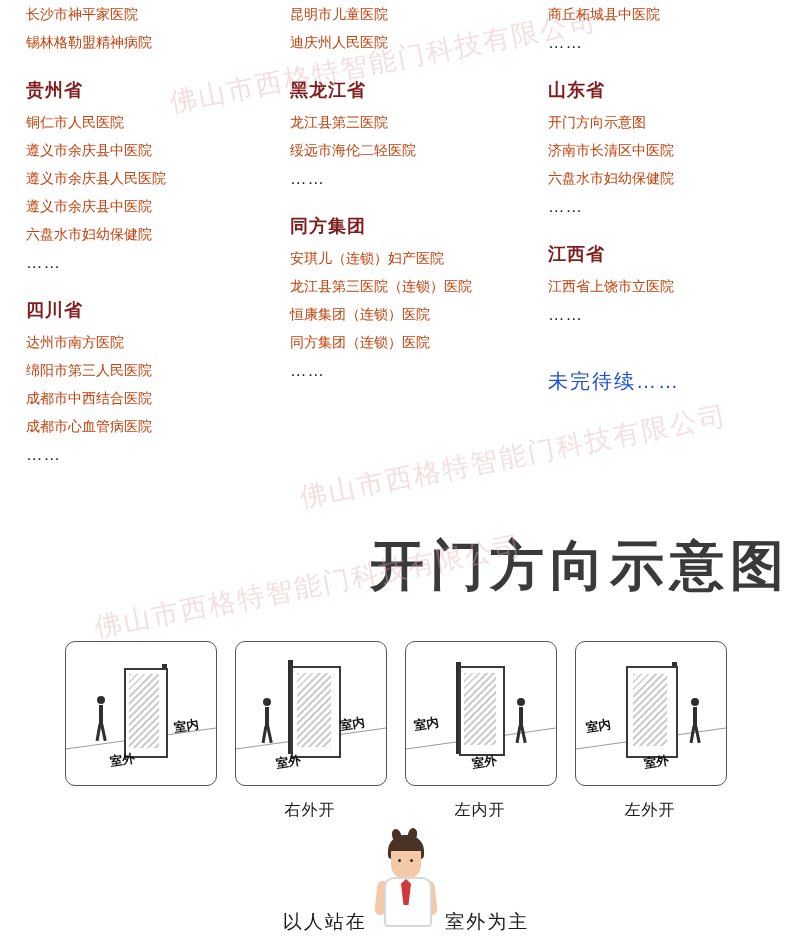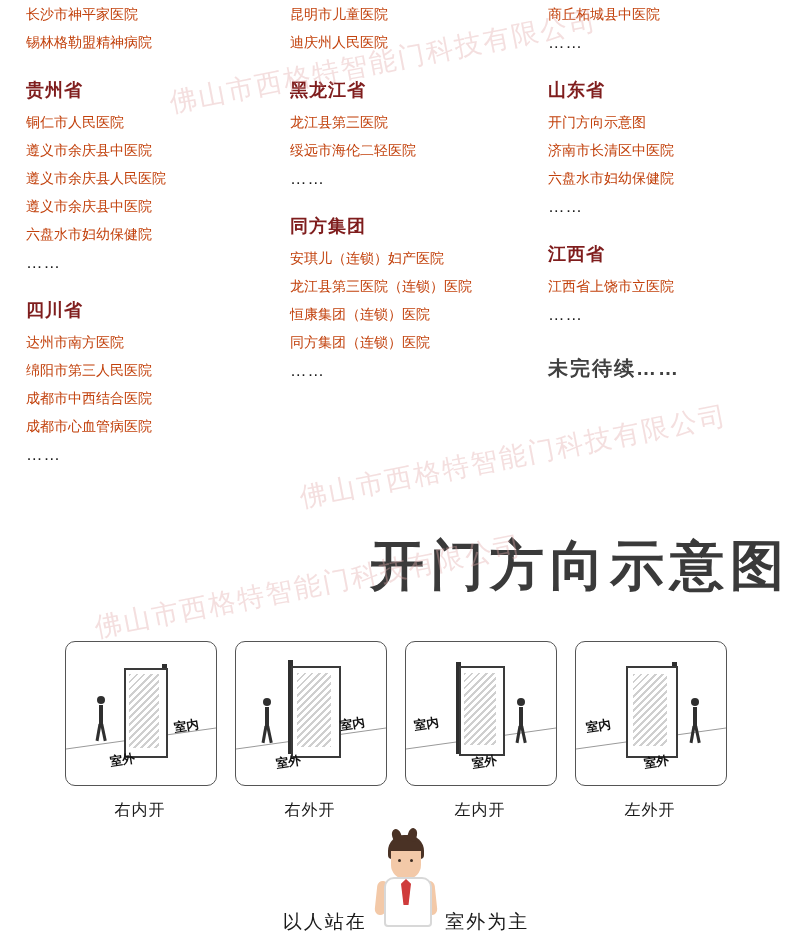--- a/index.html
+++ b/index.html
@@ -71,24 +71,24 @@
     color: #c2410c;
     white-space: nowrap;
   }
   .dots {
     font-size: 16.5px;
     line-height: 28px;
     color: #1a1a1a;
     letter-spacing: 1px;
   }
   .tbc {
-    margin-top: 27px;
+    margin-top: 40px;
     font-size: 20px;
-    font-weight: bold;
-    color: #404040;
+    font-weight: normal;
+    color: #1d4ed8;
     letter-spacing: 2px;
   }
 
   
   .section-title {
     position: relative;
     z-index: 2;
     text-align: right;
     margin-top: 62px;
     font-size: 54px;
@@ -388,21 +388,20 @@
       <div class="door-hatch" style="left:63px; top:32px; width:30px; height:74px;"></div>
       <div class="person" style="left:28px; top:54px;">
         <div class="head"></div>
           <div class="body"></div>
           <div class="leg-l"></div>
           <div class="leg-r"></div>
       </div>
       <div class="lbl rot" style="left:108px; top:76px;">室内</div>
       <div class="lbl rot" style="left:44px; top:110px;">室外</div>
     </div>
-    <div class="door-caption">右内开</div>
   </div>
 
   <div class="door-cell">
     <div class="door-box">
       <div class="ground"></div>
       <div class="jamb" style="left:52px; top:18px; width:5px; height:94px;"></div>
       <div class="door-panel" style="left:55px; top:24px; width:46px; height:88px;"></div>
       <div class="door-hatch" style="left:61px; top:31px; width:34px; height:74px;"></div>
       <div class="person" style="left:24px; top:56px;">
         <div class="head"></div>

